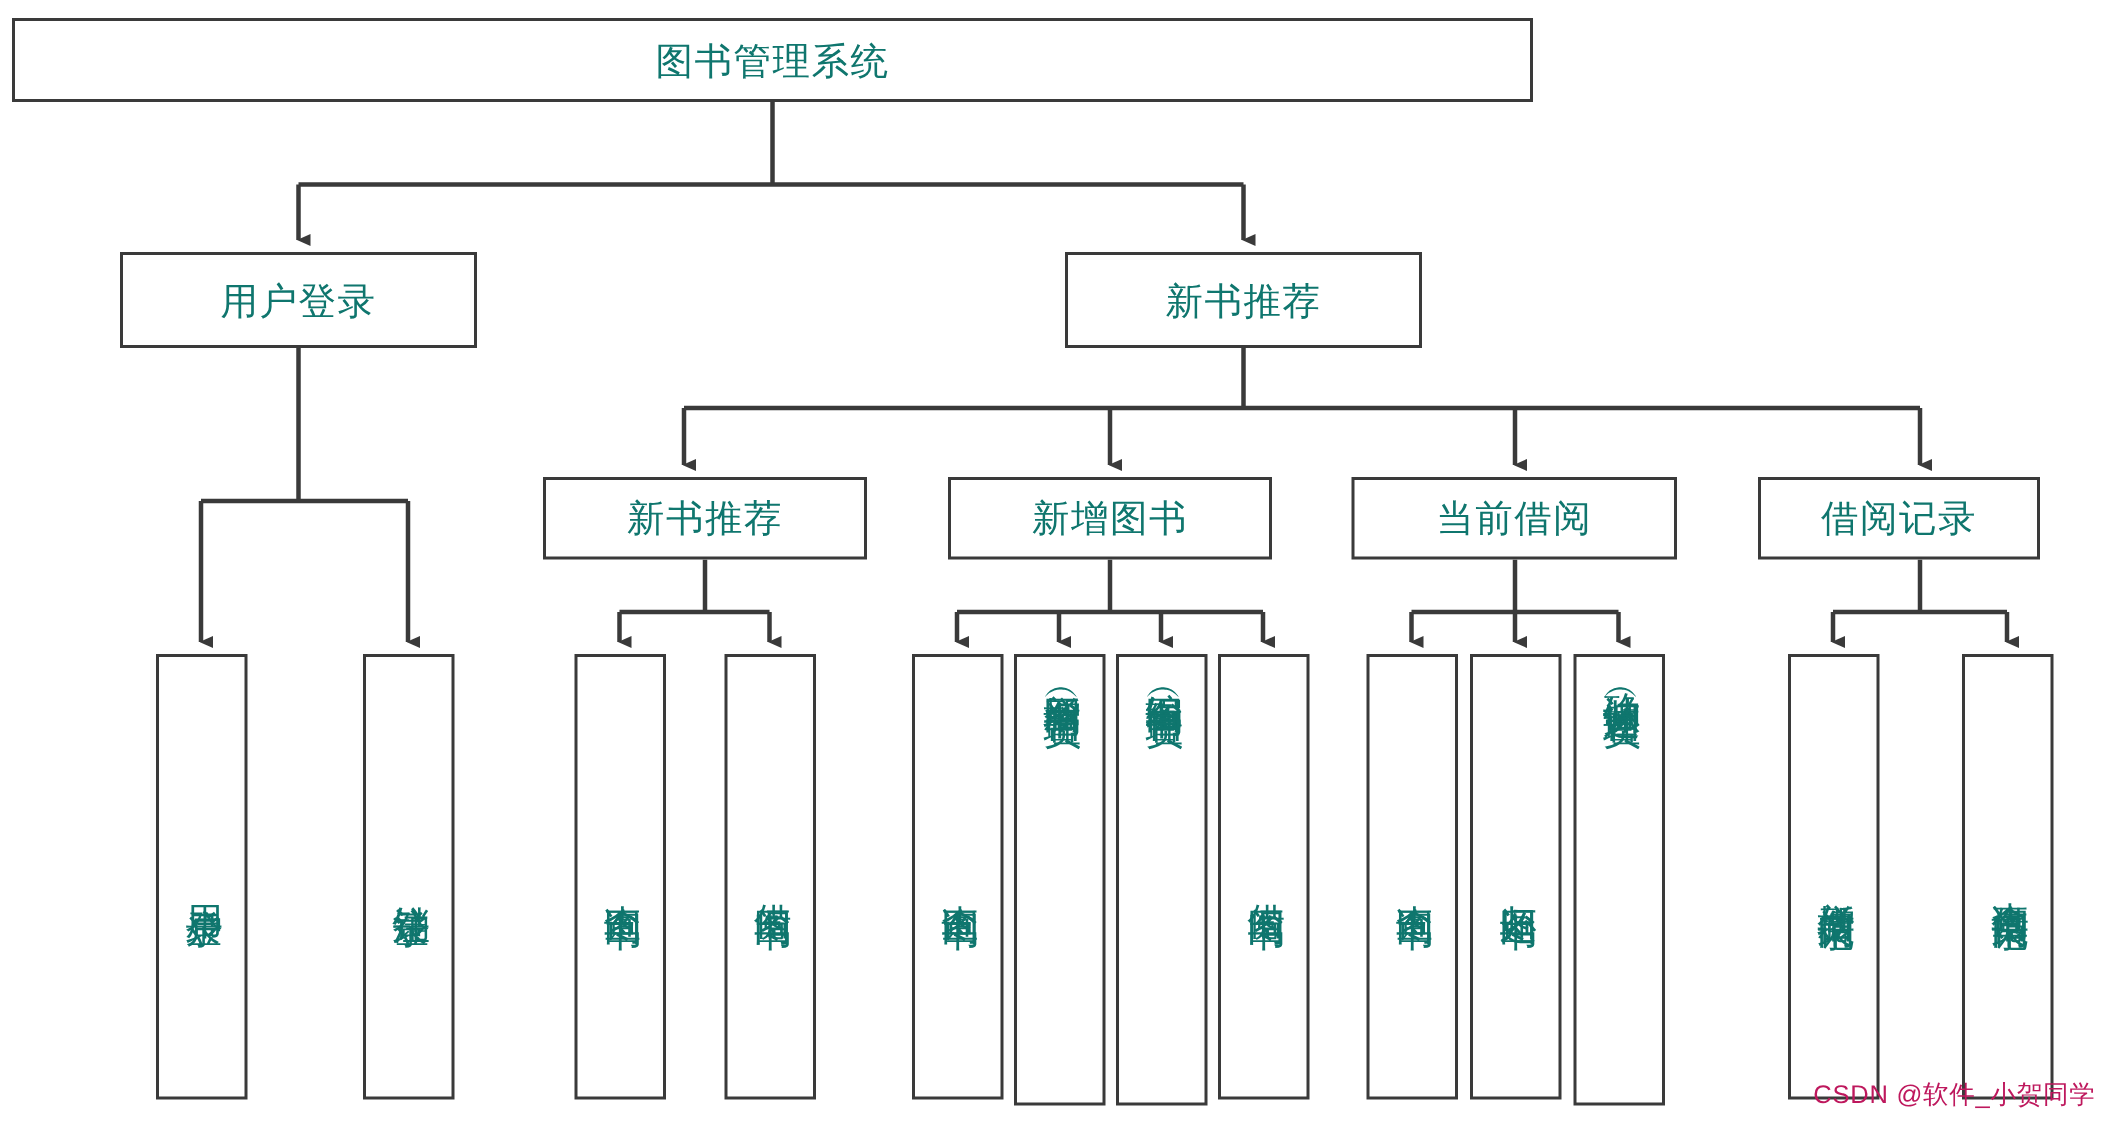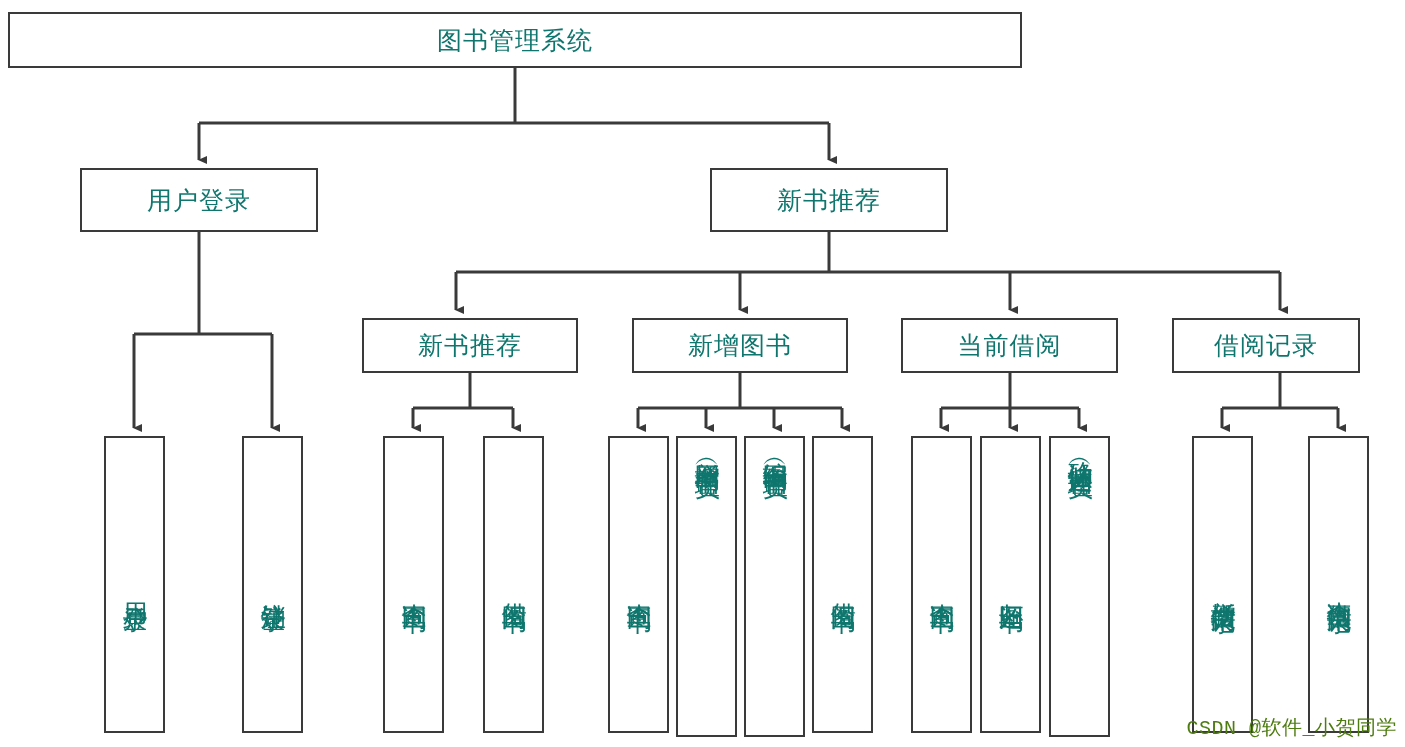--- a/index.html
+++ b/index.html
@@ -20,23 +20,22 @@
   .node.v{
     font-size:25px;letter-spacing:2px;
     writing-mode:vertical-rl;text-orientation:upright;
     padding-top:4px;line-height:1.05;
     justify-content:flex-start;align-items:center;
   }
   .node.v.mid{justify-content:center;}
   svg.links{position:absolute;left:0;top:0;width:1405px;height:747px;pointer-events:none;}
   #watermark{
     position:absolute;right:8px;bottom:6px;
-    font-size:20px;color:#4d7c0f;letter-spacing:0.5px;
+    font-size:17px;color:#be185d;letter-spacing:0.5px;
     white-space:nowrap;
-    font-family:Liberation Mono, monospace;
   }
 </style>
 </head>
 <body>
 
 <div id="canvas">
 
   <svg class="links" viewBox="0 0 1405 747" xmlns="http://www.w3.org/2000/svg">
     <defs>
       <marker id="arw" markerWidth="9" markerHeight="9" refX="4.5" refY="8" orient="auto" markerUnits="userSpaceOnUse">

